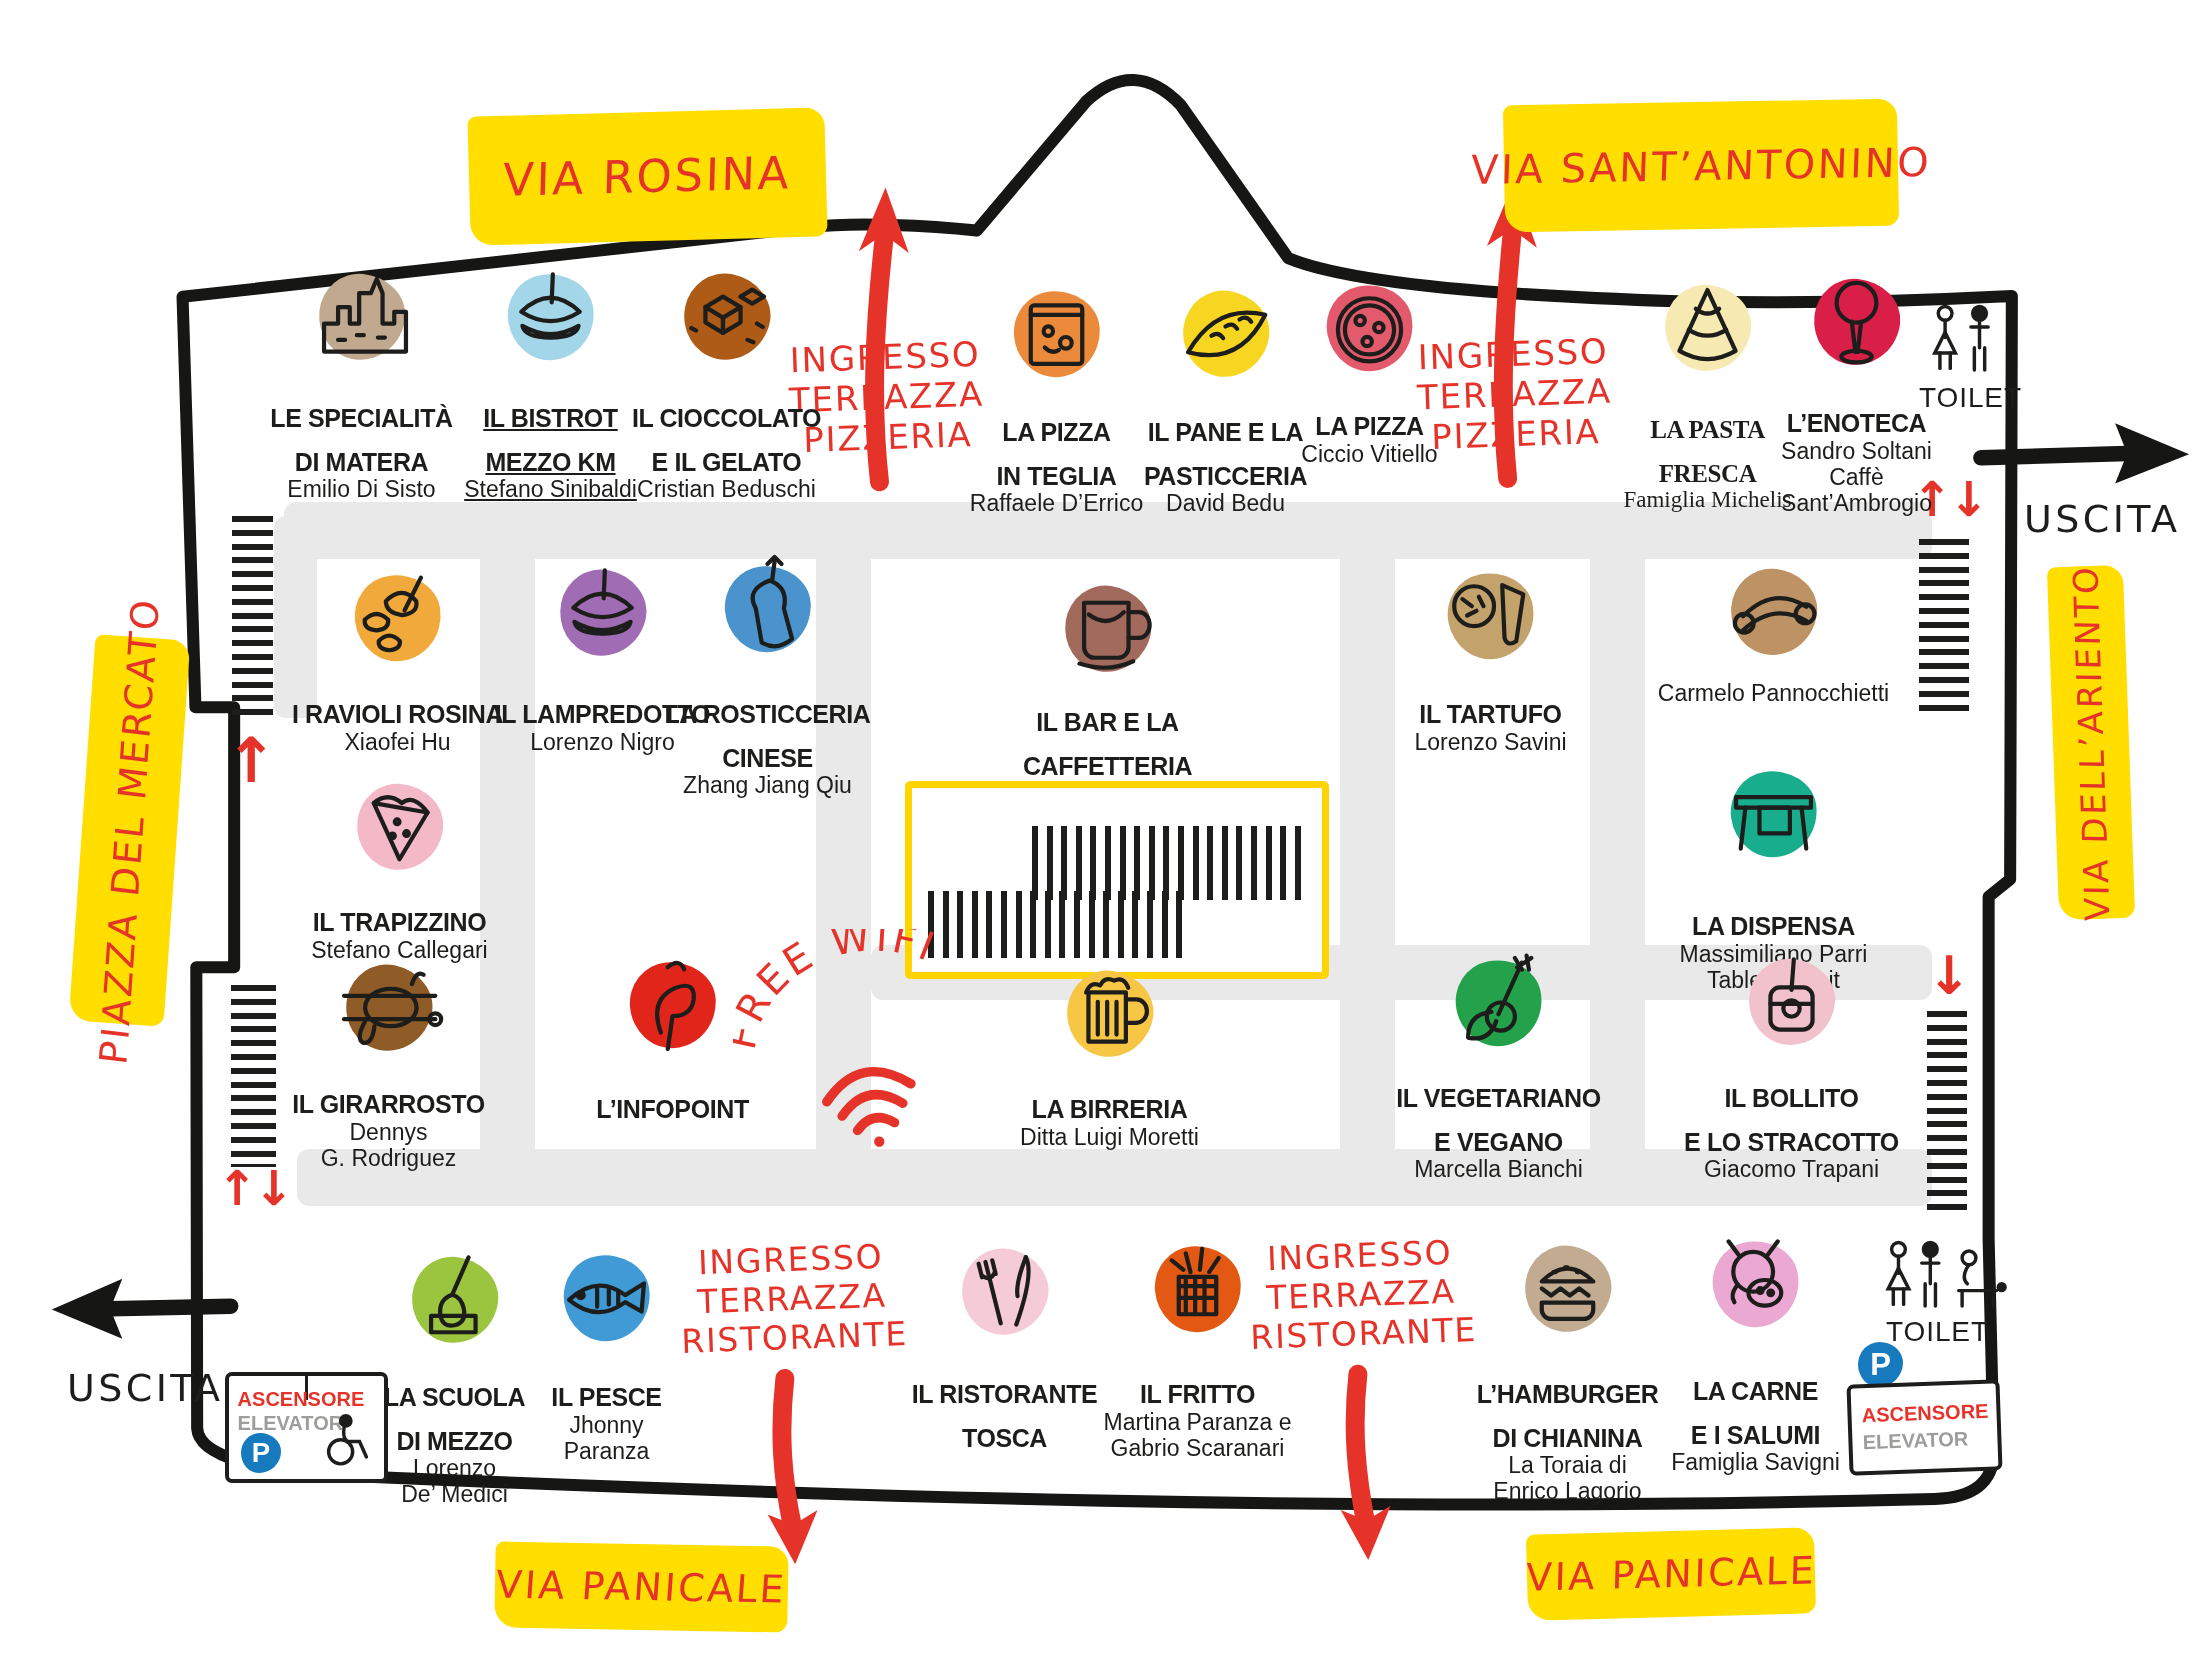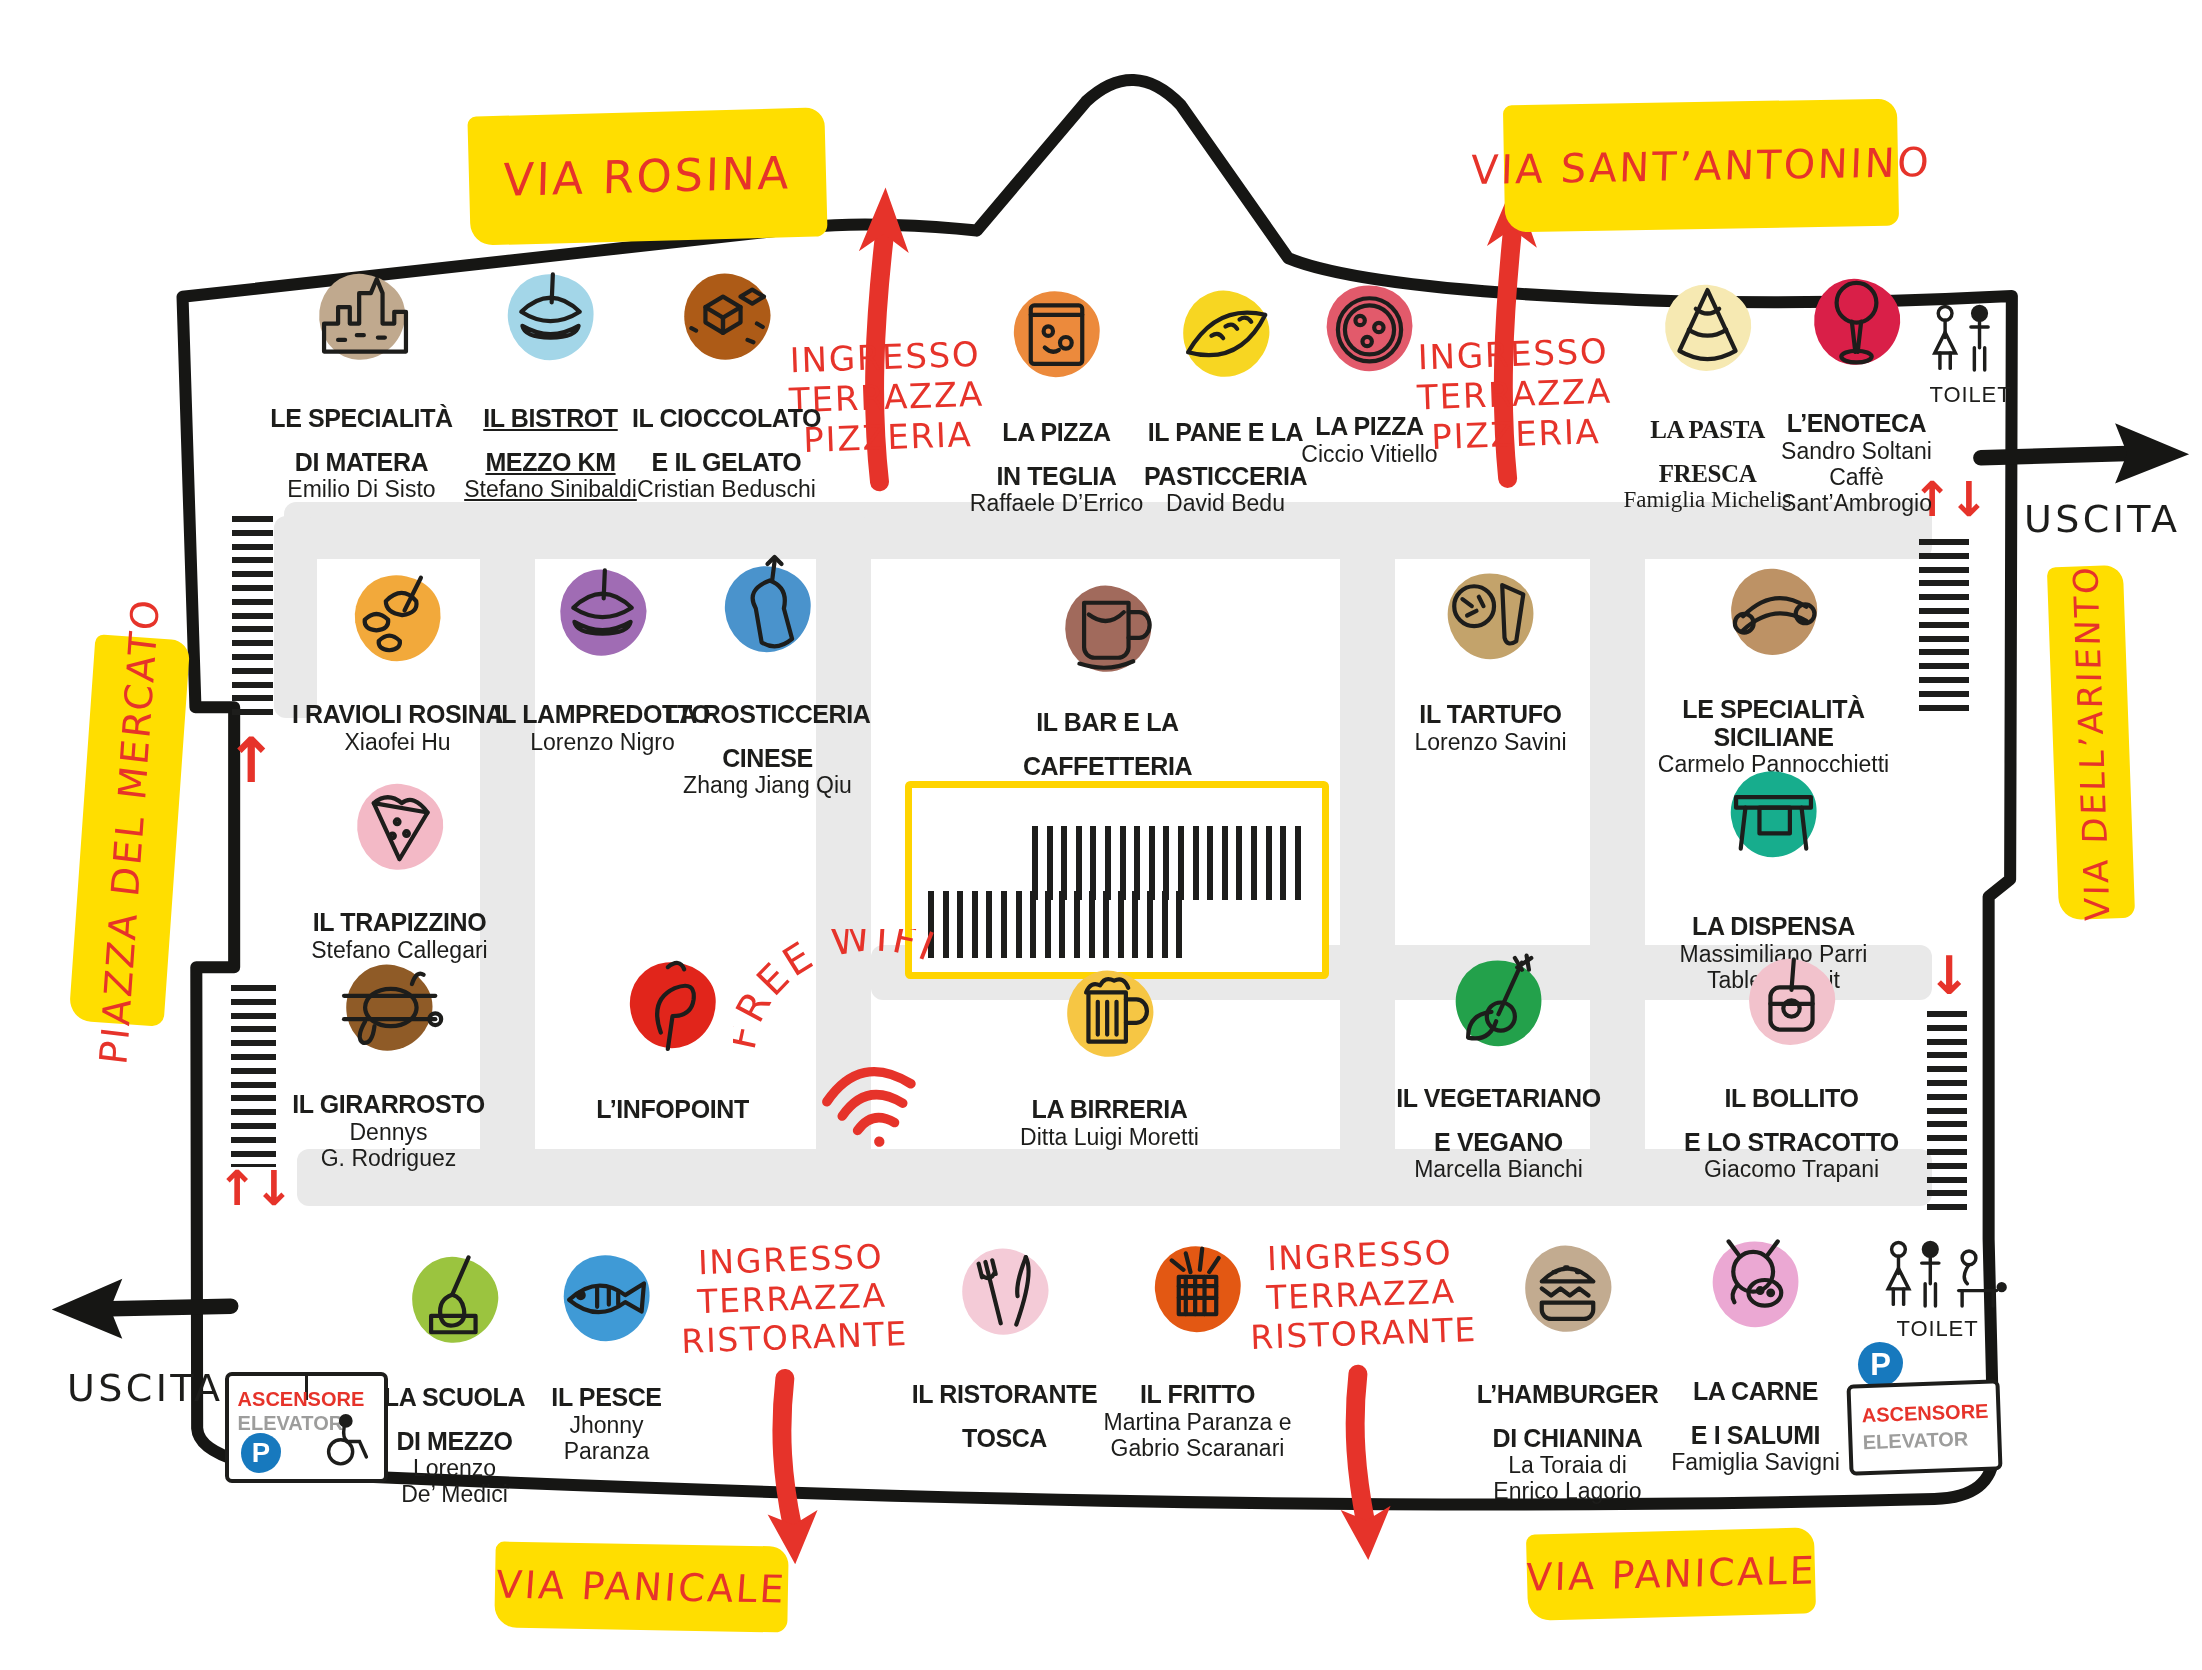--- a/index.html
+++ b/index.html
@@ -31,21 +31,21 @@
   .stairs-v{position:absolute;background:repeating-linear-gradient(180deg,#1d1d1b 0 6px,transparent 6px 13.8px);}
   .barcode{position:absolute;background:repeating-linear-gradient(90deg,#1d1d1b 0 6px,transparent 6px 14.6px);}
   .red-glyph{position:absolute;color:#e6332a;font-weight:bold;font-family:"DejaVu Sans",sans-serif;}
   .esc-box{position:absolute;border:7.7px solid #ffd400;border-radius:5.2px;background:#fff;}
   
   .elev{position:absolute;border:4.3px solid #1d1d1b;border-radius:6.9px;background:#fff;}
   .elev .asc{color:#e6332a;font-weight:bold;}
   .elev .elv{color:#9d9d9c;font-weight:bold;}
   .pcirc{position:absolute;background:#1779be;color:#fff;font-weight:bold;display:flex;
          align-items:center;justify-content:center;border-radius:48% 52% 55% 45%/50% 46% 54% 50%;}
-  .toilet-label{position:absolute;font-size:22px;letter-spacing:0.9px;color:#1d1d1b;text-align:center;}
+  .toilet-label{position:absolute;font-size:28px;letter-spacing:0.9px;color:#1d1d1b;text-align:center;}
   .tfig{position:absolute;}
   .tfig svg{stroke:#1d1d1b;stroke-width:4;fill:none;stroke-linecap:round;}
 </style>
 </head>
 <body>
 
 <div class="corridor" style="left:284px;top:502px;width:1648px;height:57px;"></div>
 <div class="corridor" style="left:871px;top:945px;width:1061px;height:55px;"></div>
 <div class="corridor" style="left:297px;top:1149px;width:1635px;height:57px;"></div>
 <div class="corridor" style="left:274px;top:516px;width:43px;height:202px;"></div>
@@ -373,21 +373,20 @@
       <div class="stall-name">IL TARTUFO</div>
       <div class="stall-person">Lorenzo Savini</div>
     </div>
     <div class="stall-icon" style="left: 1722px; top: 562px;">
       <div class="blob" style="background: rgb(189, 146, 101); transform: rotate(4deg);"></div>
       <svg viewBox="0 0 100 100">
         <use href="#cannolo-icon"></use>
       </svg>
     </div>
     <div class="stall-label" style="left: 1636px; top: 680px;">
-      <div class="stall-name">LE SPECIALITÀ SICILIANE</div>
       <div class="stall-person">Carmelo Pannocchietti</div>
     </div>
     <div class="stall-icon" style="left: 348px; top: 777px;">
       <div class="blob" style="background: rgb(243, 185, 198); transform: rotate(6deg);"></div>
       <svg viewBox="0 0 100 100">
         <use href="#trapizzino-cone-icon"></use>
       </svg>
     </div>
     <div class="stall-label" style="left: 262px; top: 893px;">
       <div class="stall-name">IL TRAPIZZINO</div>

